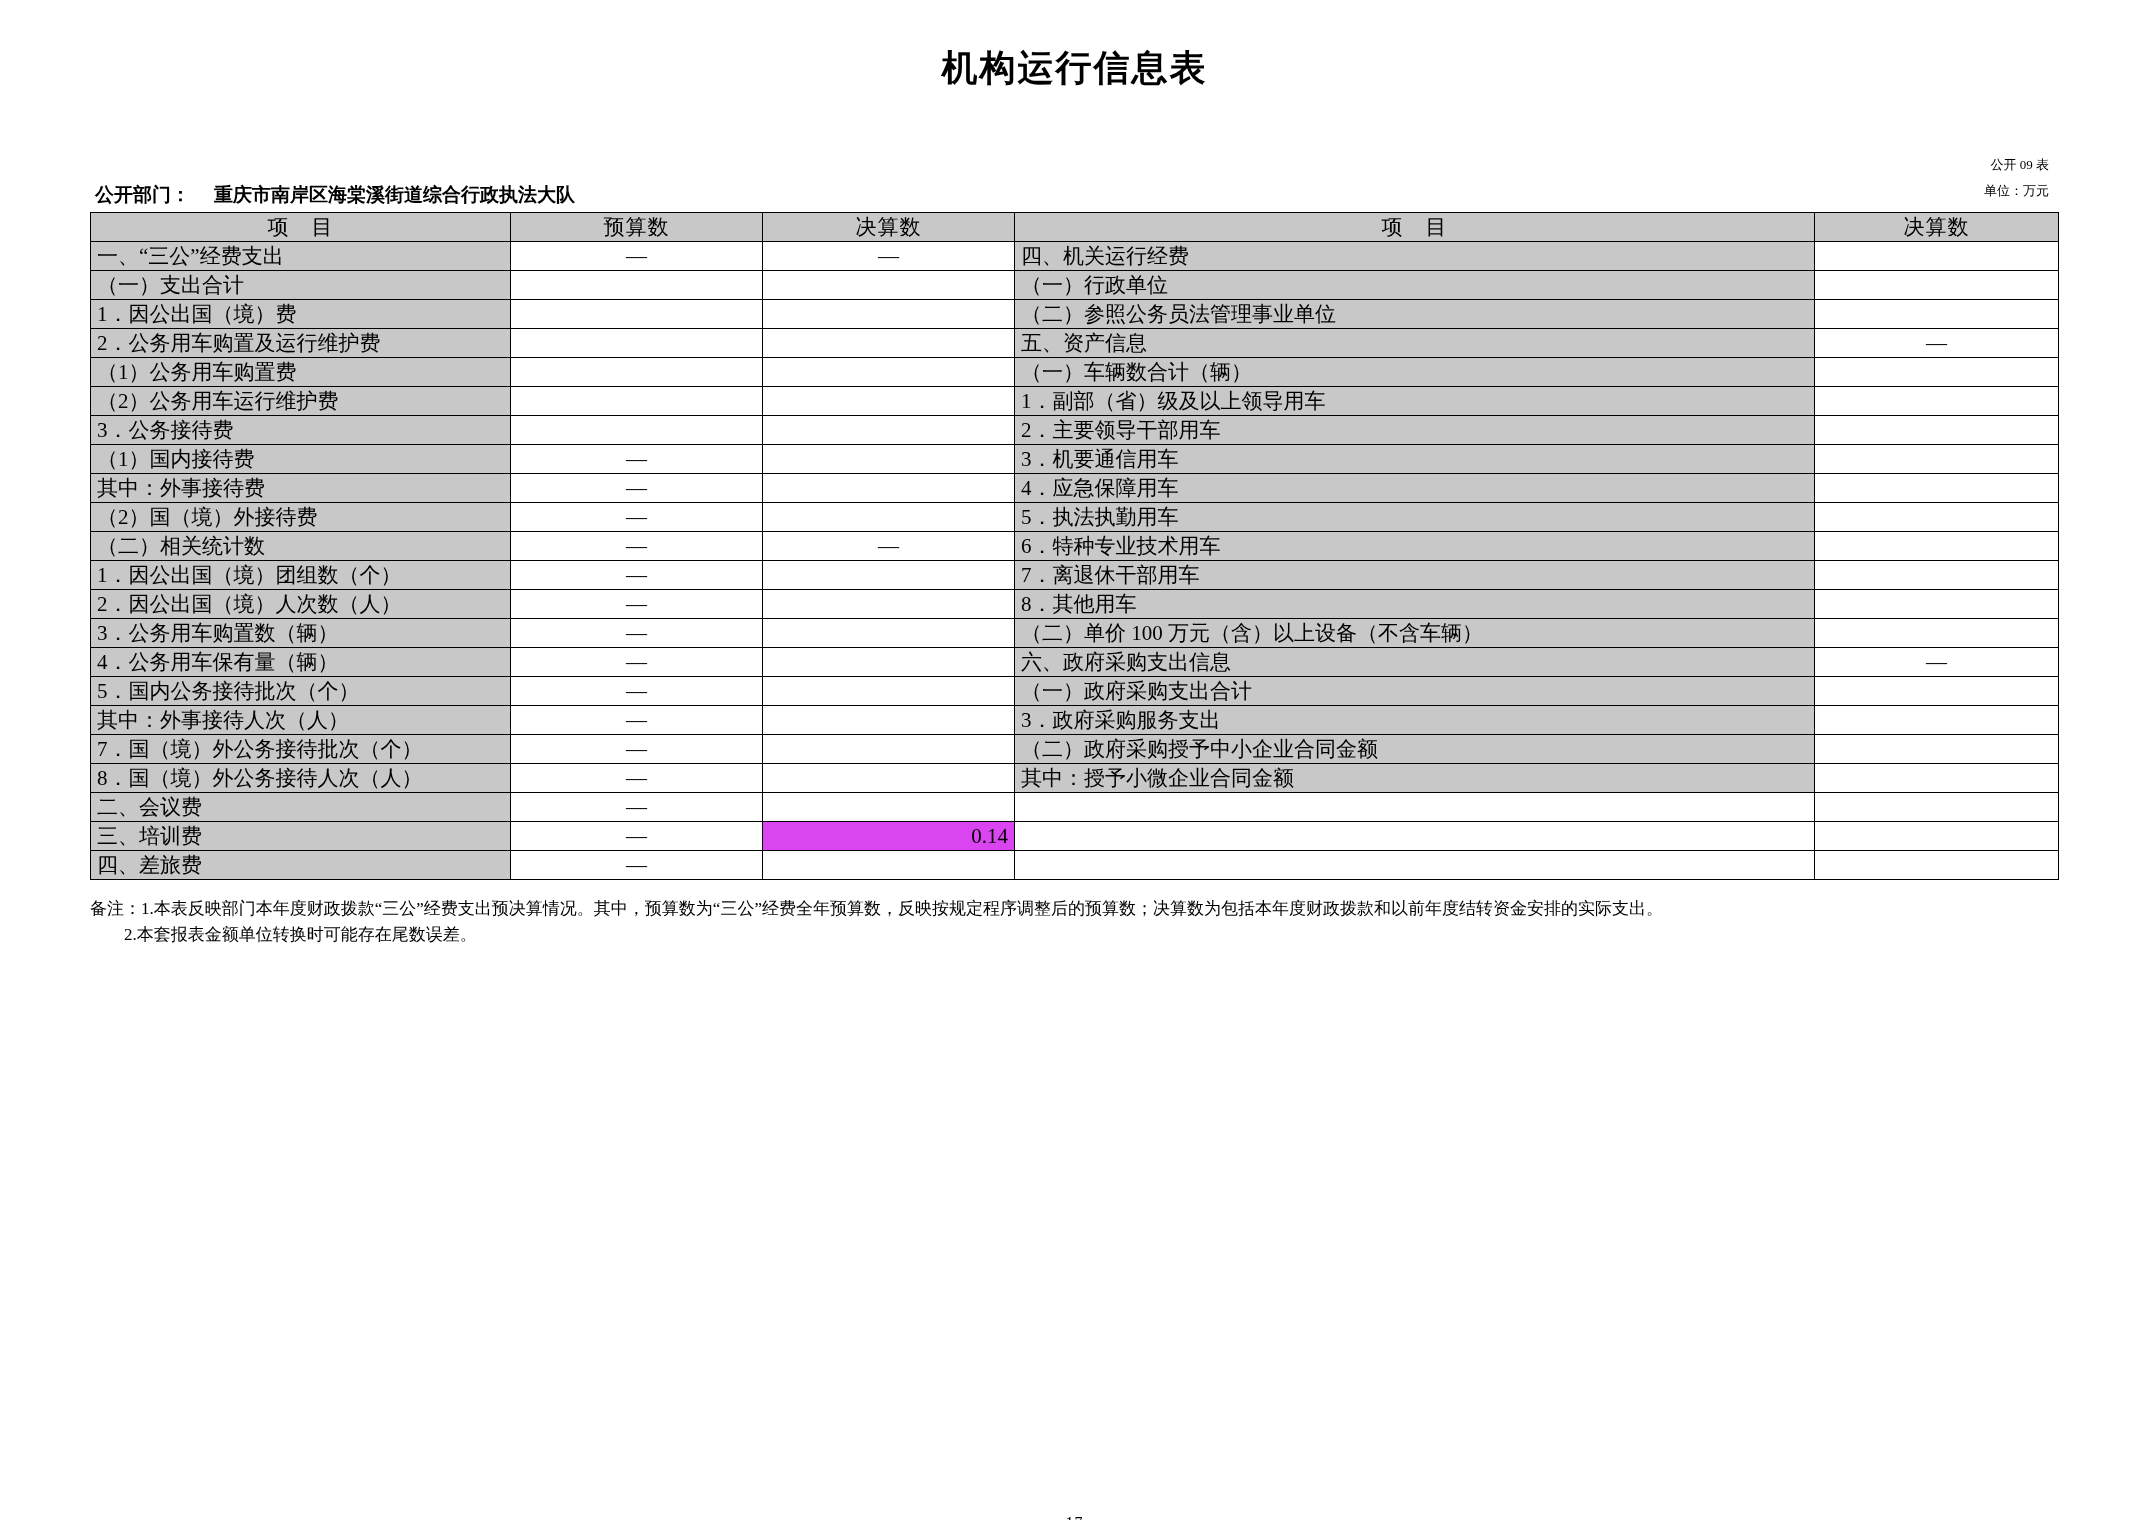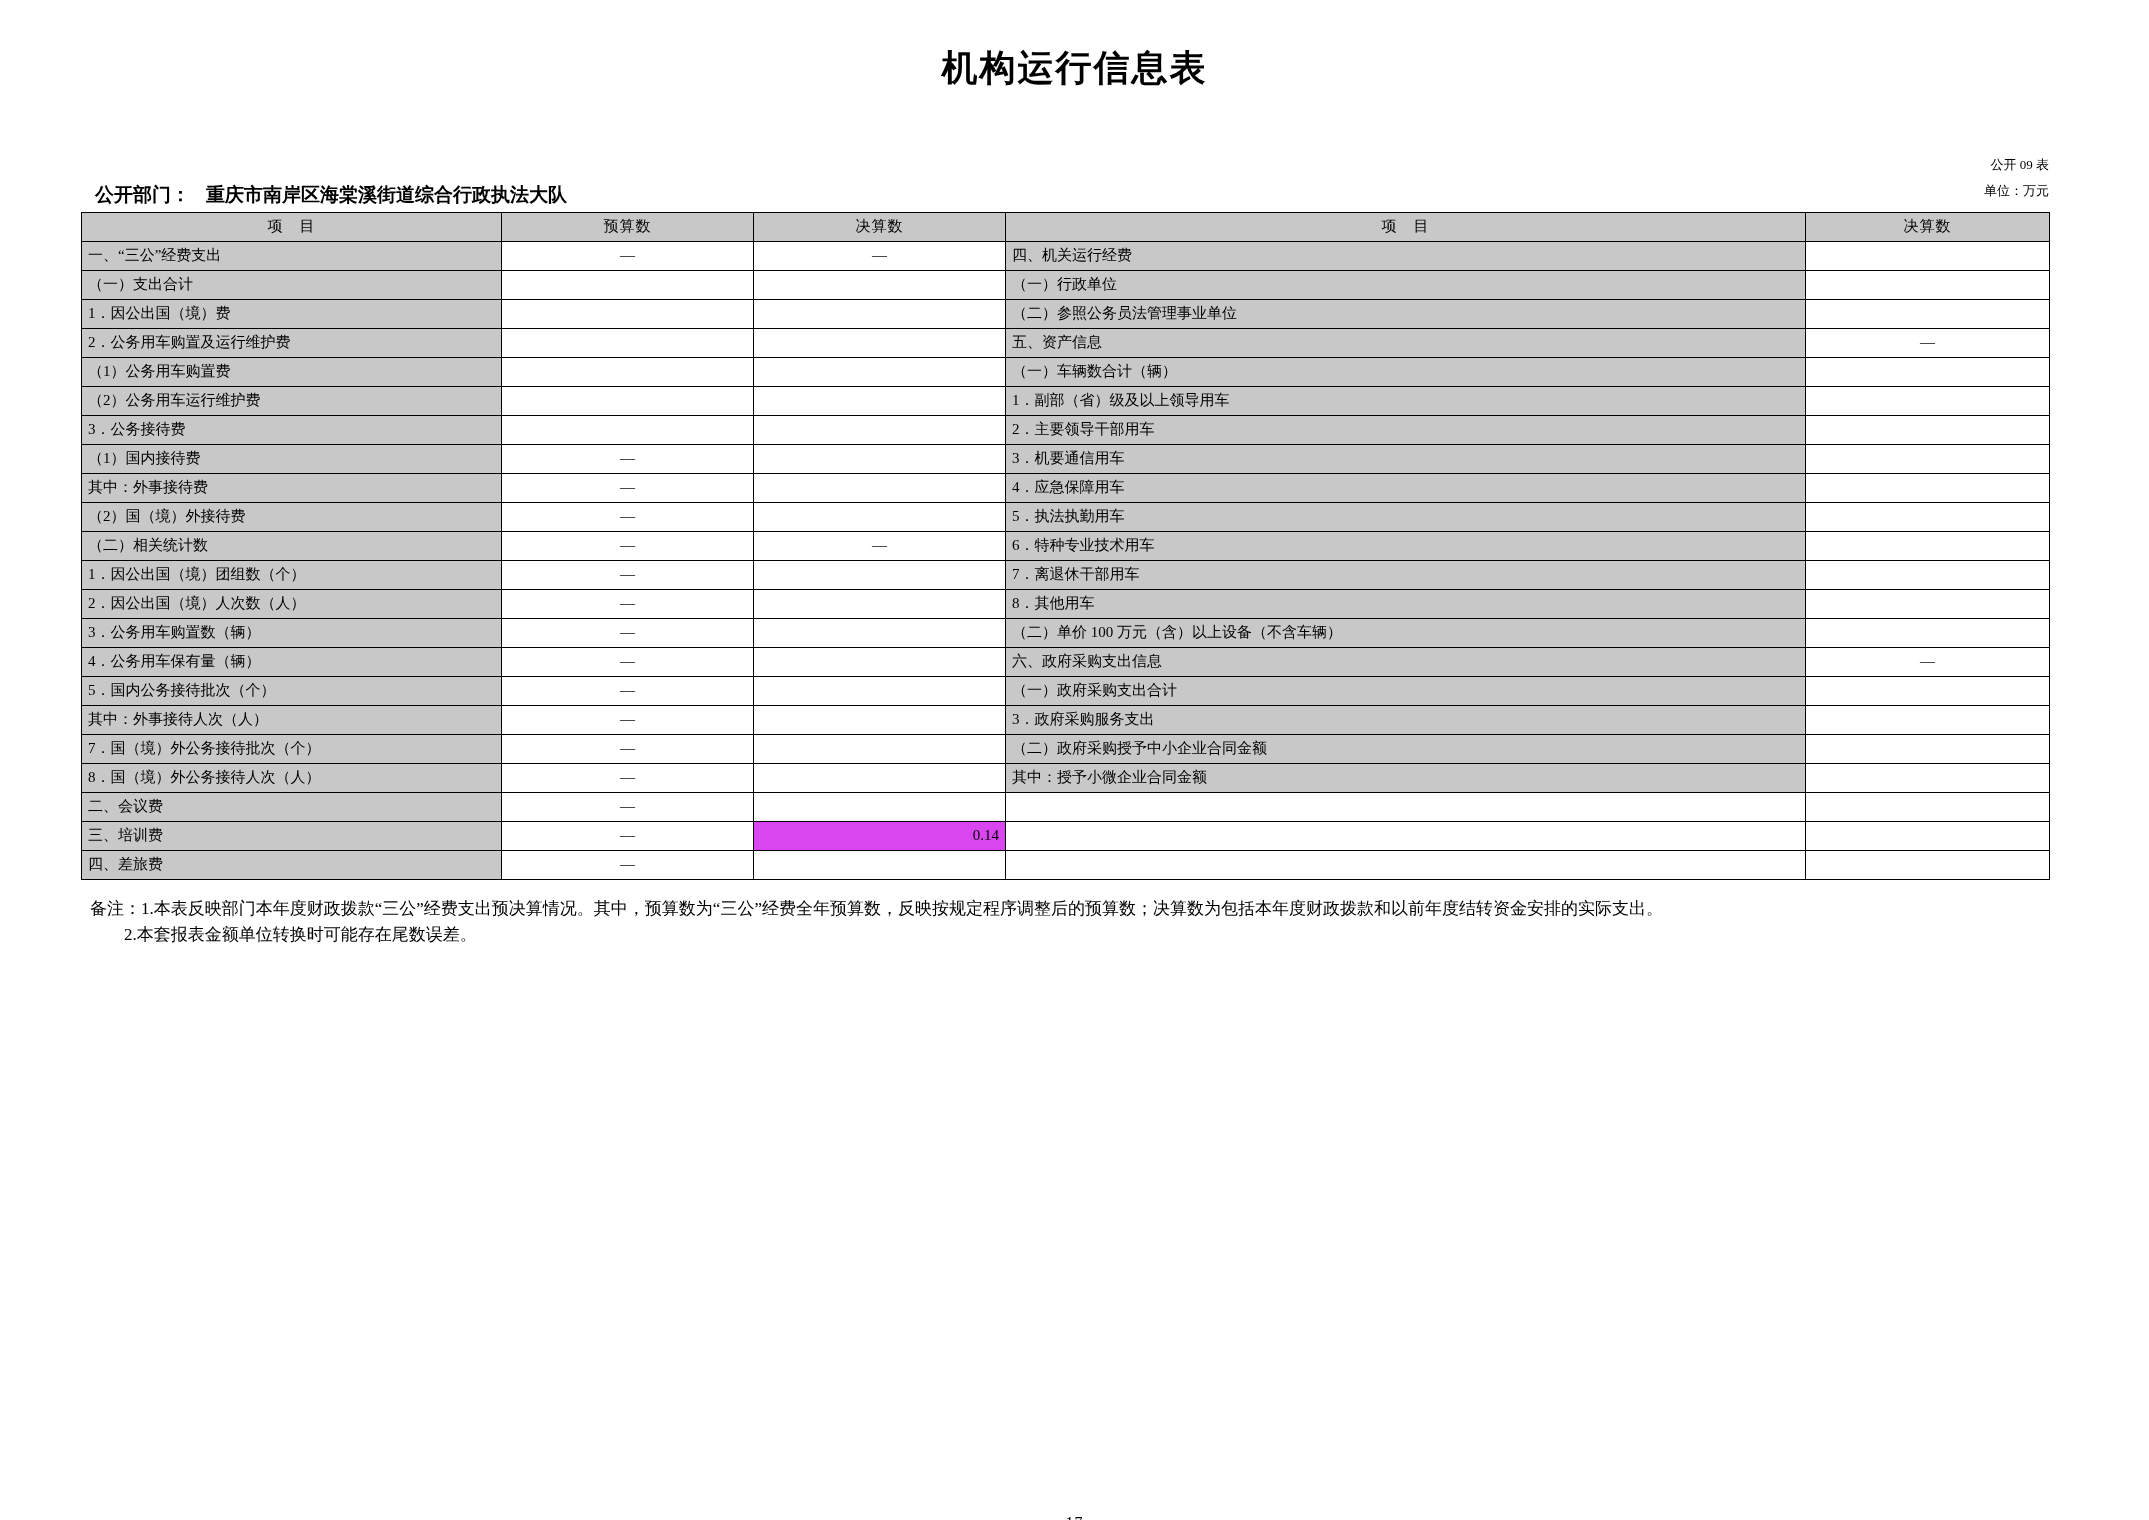--- a/index.html
+++ b/index.html
@@ -43,30 +43,30 @@
     left: 95px;
     top: 138px;
     font-size: 19px;
     font-weight: bold;
   }
   .meta-left .dept-label {
     font-weight: bold;
   }
   .meta-left .dept-value {
     font-weight: bold;
-    margin-left: 16px;
+    margin-left: 24px;
   }
   table.main {
     position: absolute;
-    left: 81px;
+    left: 90px;
     top: 168px;
     width: 1968px;
     border-collapse: collapse;
     table-layout: fixed;
-    font-size: 15px;
+    font-size: 21px;
   }
   table.main td, table.main th {
     border: 1px solid #000;
     height: 28px;
     padding: 0 6px;
     vertical-align: middle;
     line-height: 1.15;
     font-weight: normal;
   }
   thead td {

